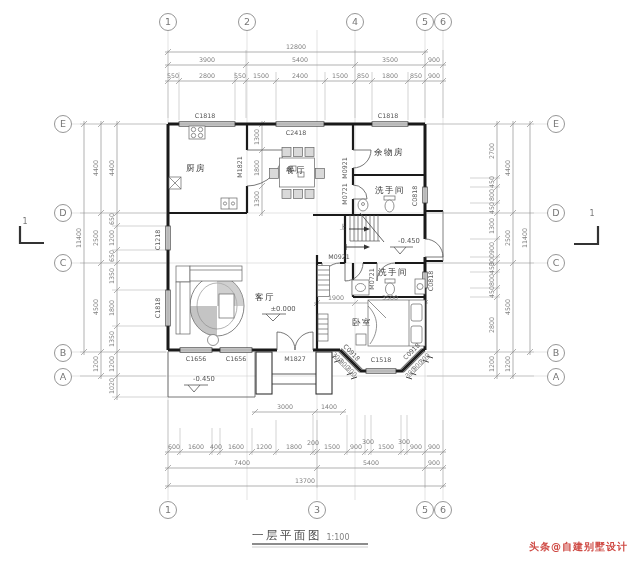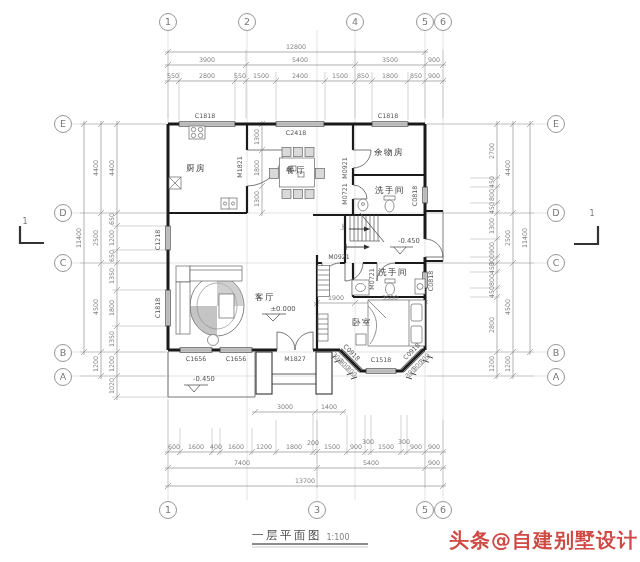--- a/index.html
+++ b/index.html
@@ -8,21 +8,21 @@
   svg text{font-family:"DejaVu Sans",sans-serif;text-anchor:middle;fill:#666;}
   .t-bub{font-size:9.5px;fill:#777;}
   .t-d{font-size:6.3px;fill:#808080;}
   .t-lbl{font-size:6.3px;fill:#555;}
   .t-room{font-size:8.5px;fill:#333;letter-spacing:1.5px;}
   .t-lvl{font-size:6.8px;fill:#555;}
   .t-stair{font-size:6.5px;fill:#444;}
   .t-title{font-size:11.5px;fill:#4a4a4a;letter-spacing:2.5px;}
   .t-scale{font-size:8px;fill:#808080;}
   .t-sec{font-size:8px;fill:#777;}
-  .watermark{position:absolute;right:2px;bottom:8px;font-size:20px;font-weight:bold;
+  .watermark{position:absolute;right:12px;bottom:8px;font-size:10px;font-weight:bold;
              letter-spacing:1px;white-space:nowrap;}
 </style>
 </head>
 <body>
 
 <div class="canvas">
 <svg width="640" height="562" viewBox="0 0 640 562">
 
   <g stroke="#d2d2d2" stroke-width="0.6">
     <path d="M168,30 V500 M247,30 V500 M317,30 V500 M355,30 V500 M425,30 V500 M443,30 V500

